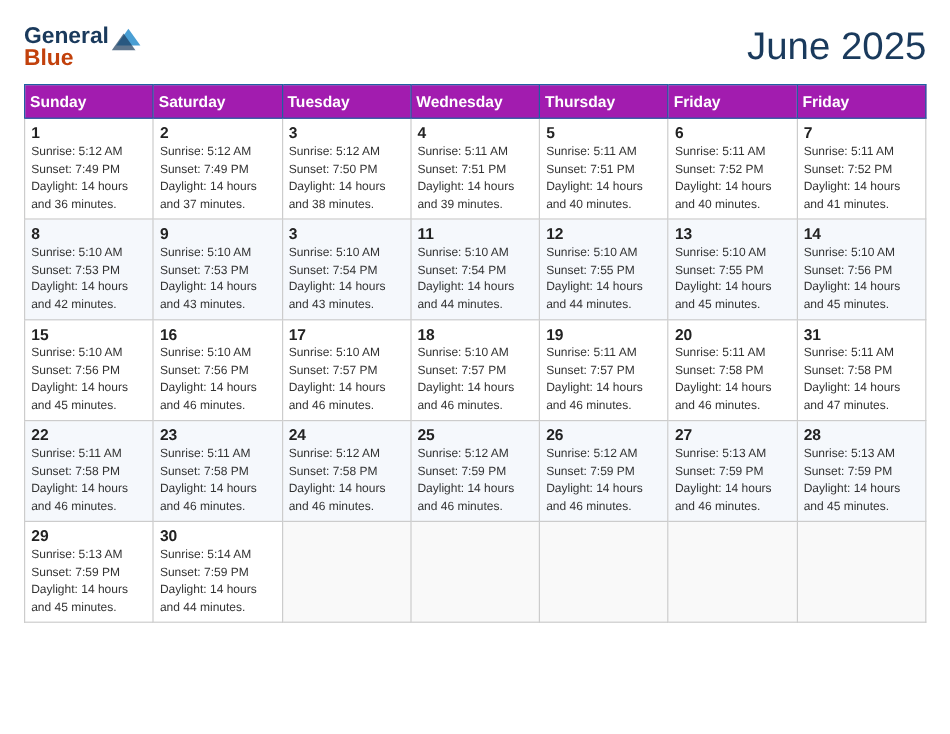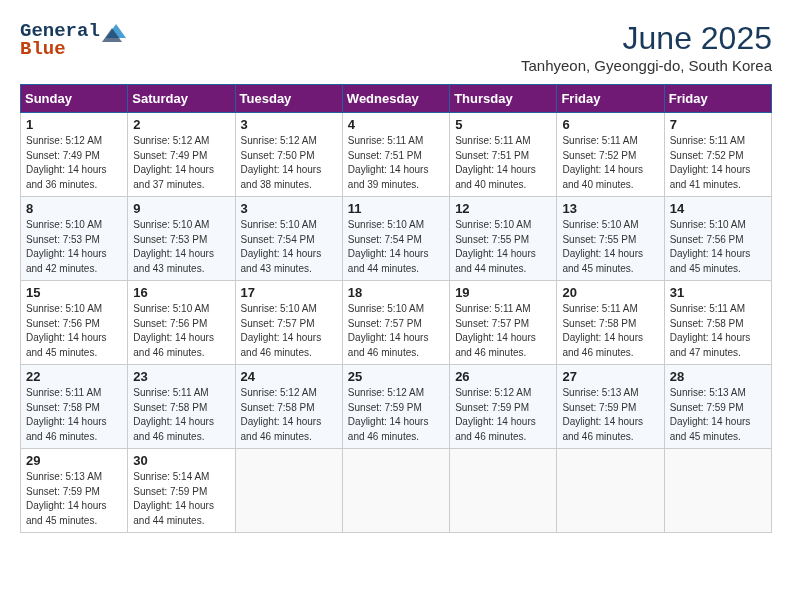--- a/index.html
+++ b/index.html
@@ -13,41 +13,40 @@
     .header {
       display: flex;
       justify-content: space-between;
       align-items: flex-start;
       margin-bottom: 10px;
     }
     .logo {
       display: flex;
       flex-direction: column;
       align-items: flex-start;
-      font-family: Liberation Mono, monospace;
     }
     .title-area {
       text-align: right;
     }
     .month-title {
       font-size: 32px;
       font-weight: normal;
       color: #1a3a5c;
     }
     .location {
       font-size: 15px;
       color: #333;
     }
     .calendar {
       width: 100%;
       border-collapse: collapse;
       border: 1px solid #ccc;
     }
     .calendar th {
-      background-color: #701a75;
+      background-color: #a21caf;
       color: #fff;
       font-size: 13px;
       font-weight: bold;
       padding: 6px 4px;
       text-align: left;
       border: 1px solid #2060a0;
     }
     .calendar td {
       border: 1px solid #ccc;
       vertical-align: top;
@@ -84,21 +83,20 @@
       <span style="font-size:19px;font-weight:bold;color:#1a3a5c;">General</span>
       <svg width="26" height="22" viewBox="0 0 26 22" style="margin-left:2px;">
         <polygon points="4,18 14,4 24,18" fill="#4a9fd4"></polygon>
         <polygon points="0,22 10,8 20,22" fill="#1a3a5c" opacity="0.7"></polygon>
       </svg>
     </div>
     <span style="font-size:19px;font-weight:bold;color:#c2410c;margin-top:-4px;">Blue</span>
   </div>
   <div class="title-area">
     <div class="month-title">June 2025</div>
-    <div class="location">Tanhyeon, Gyeonggi-do, South Korea</div>
   </div>
 </div>
 
 <table class="calendar">
   <thead>
     <tr>
     <th>Sunday</th>
         <th>Saturday</th>
         <th>Tuesday</th>
         <th>Wednesday</th>

